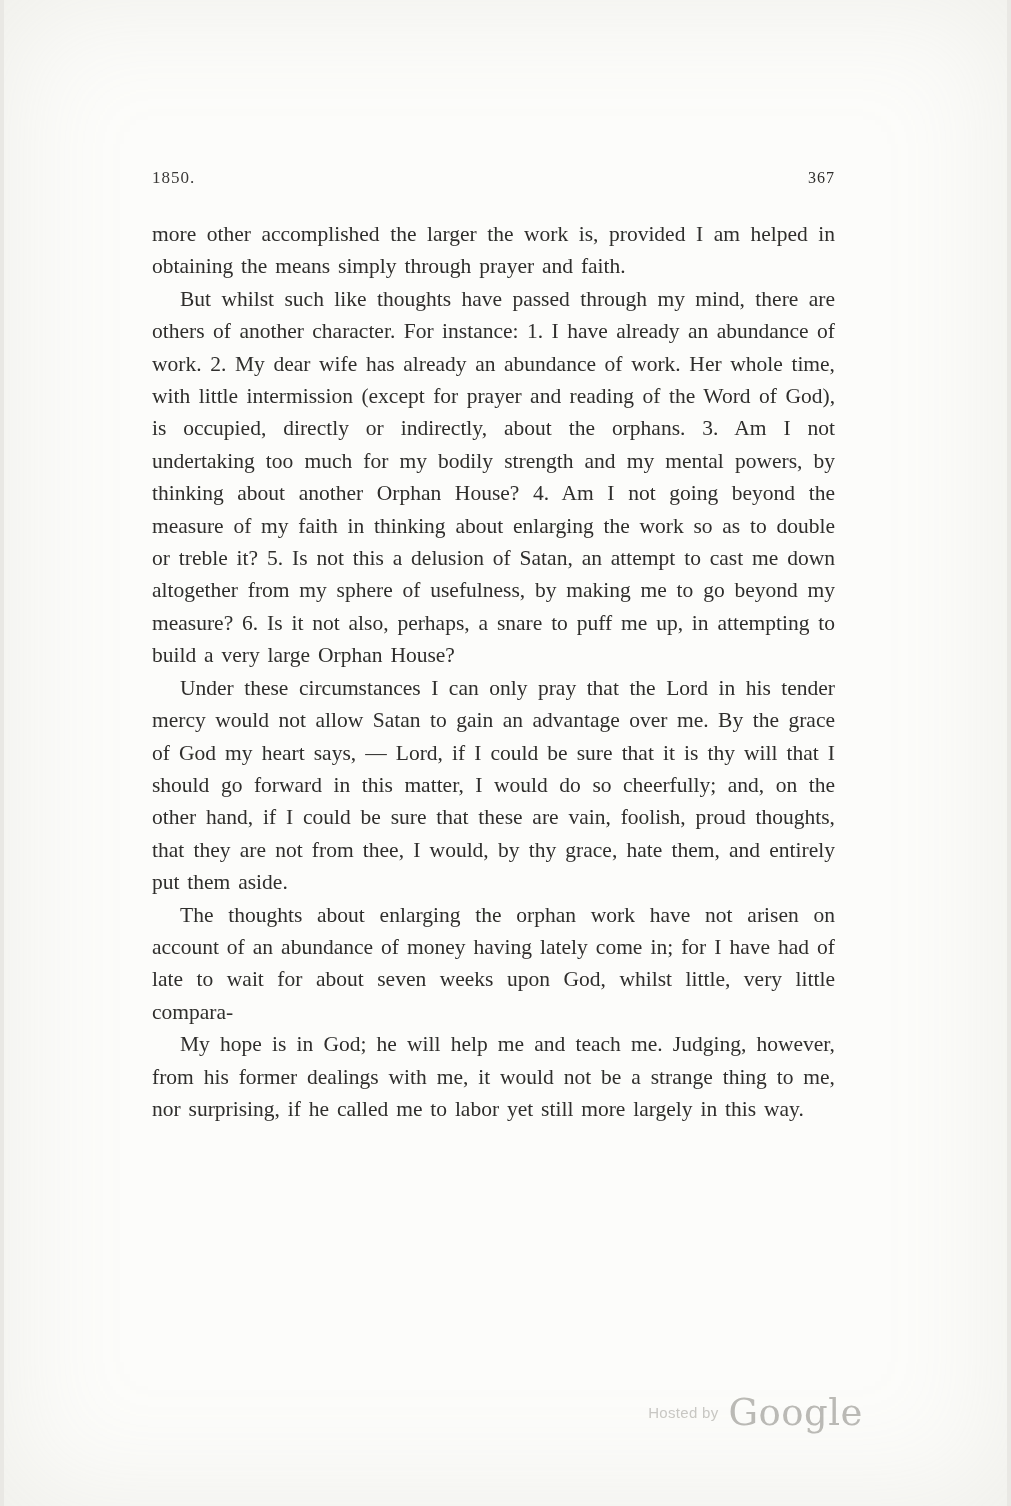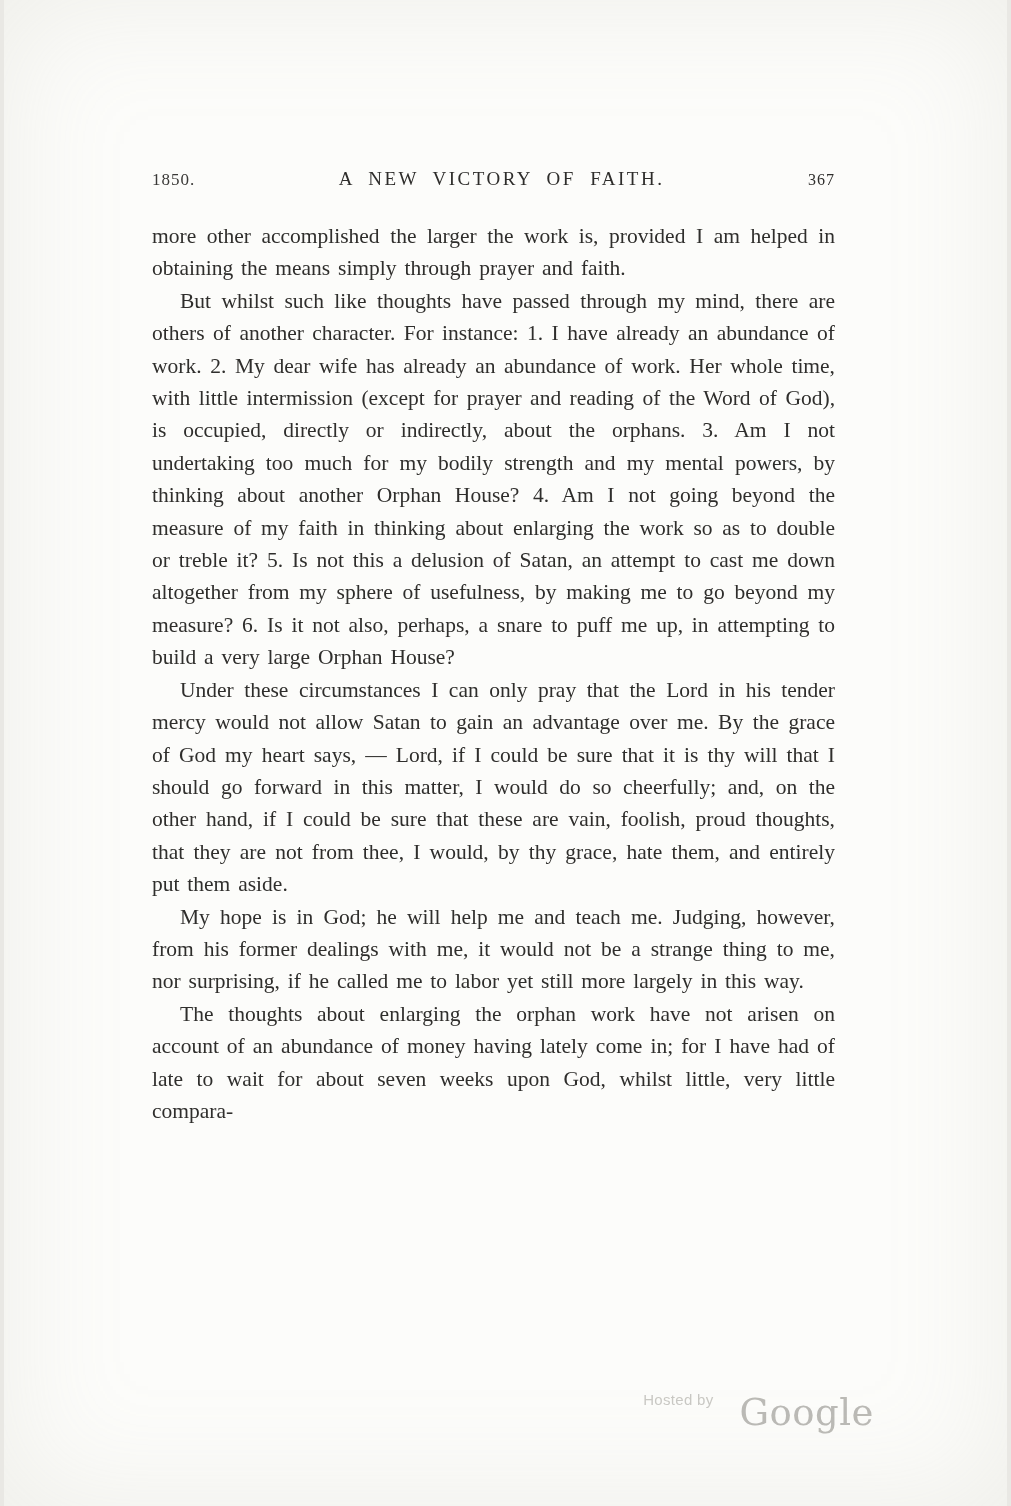--- a/index.html
+++ b/index.html
@@ -59,59 +59,57 @@
     line-height: 32.4px;
     text-align: justify;
     word-spacing: 2.5px;
     color: #2f2e2c;
   }
   .body-text p.indent {
     text-indent: 28px;
   }
   .watermark {
     position: absolute;
-    right: 133px;
+    right: 144px;
     bottom: 72px;
     display: flex;
-    align-items: flex-start;
+    align-items: center;
     gap: 10px;
     user-select: none;
   }
   .hosted-by {
     font-family: "Liberation Sans", sans-serif;
     font-size: 15px;
     color: #c9c8c4;
     letter-spacing: 0.3px;
   }
   .google-logo {
     font-family: "DejaVu Serif", "Liberation Serif", serif;
     font-size: 37px;
     color: #bbbab6;
     letter-spacing: 0.5px;
-    margin-left: 16px;
   }
 </style>
 </head>
 <body>
 
 <div class="sheet">
   <div class="content">
 
     <div class="page-header">
       <span class="hdr-year">1850.</span>
-      <span class="hdr-title">A NEW VICTORY OF FAITH.</span>
       <span class="hdr-page">367</span>
     </div>
 
     <div class="body-text">
       <p>more other accomplished the larger the work is, provided I am helped in obtaining the means simply through prayer and faith.</p>
       <p class="indent">But whilst such like thoughts have passed through my mind, there are others of another character. For instance: 1. I have already an abundance of work. 2. My dear wife has already an abundance of work. Her whole time, with little intermission (except for prayer and reading of the Word of God), is occupied, directly or indirectly, about the orphans. 3. Am I not undertaking too much for my bodily strength and my mental powers, by thinking about another Orphan House? 4. Am I not going beyond the measure of my faith in thinking about enlarging the work so as to double or treble it? 5. Is not this a delusion of Satan, an attempt to cast me down altogether from my sphere of usefulness, by making me to go beyond my measure? 6. Is it not also, perhaps, a snare to puff me up, in attempting to build a very large Orphan House?</p>
       <p class="indent">Under these circumstances I can only pray that the Lord in his tender mercy would not allow Satan to gain an advantage over me. By the grace of God my heart says, — Lord, if I could be sure that it is thy will that I should go forward in this matter, I would do so cheerfully; and, on the other hand, if I could be sure that these are vain, foolish, proud thoughts, that they are not from thee, I would, by thy grace, hate them, and entirely put them aside.</p>
+      <p class="indent">The thoughts about enlarging the orphan work have not arisen on account of an abundance of money having lately come in; for I have had of late to wait for about seven weeks upon God, whilst little, very little compara-</p>
       <p class="indent">My hope is in God; he will help me and teach me. Judging, however, from his former dealings with me, it would not be a strange thing to me, nor surprising, if he called me to labor yet still more largely in this way.</p>
-      <p class="indent">The thoughts about enlarging the orphan work have not arisen on account of an abundance of money having lately come in; for I have had of late to wait for about seven weeks upon God, whilst little, very little compara-</p>
     </div>
 
   </div>
 
   <div class="watermark">
     <span class="hosted-by">Hosted by</span>
     <span class="google-logo">Google</span>
   </div>
 </div>
 

